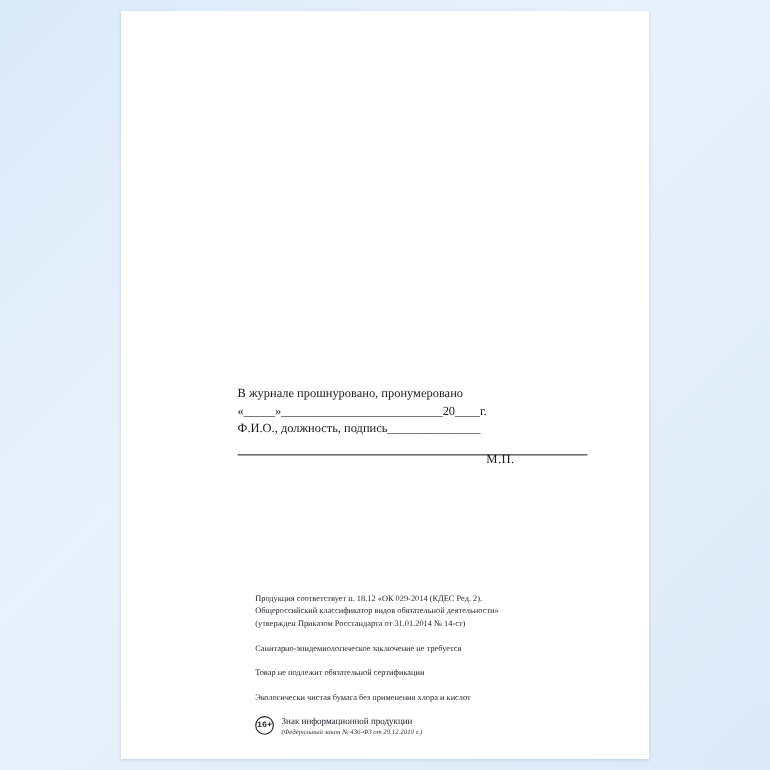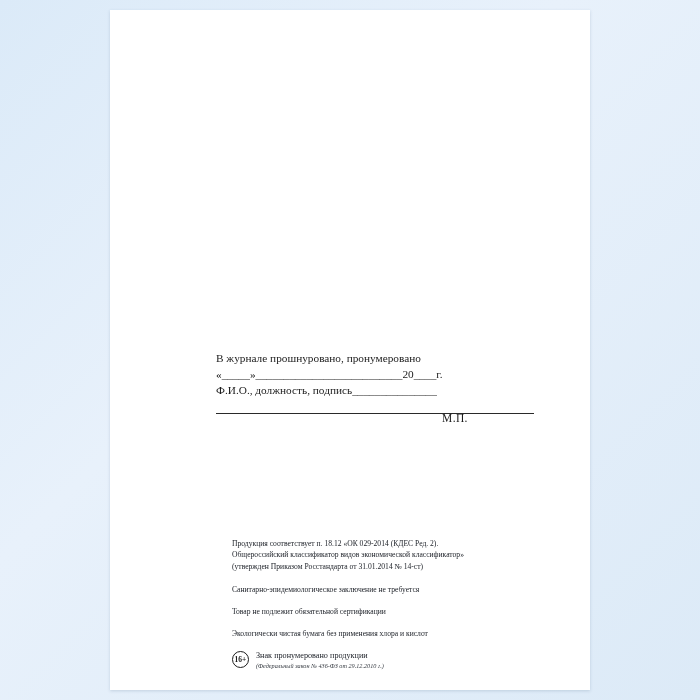--- a/index.html
+++ b/index.html
@@ -90,21 +90,21 @@
     display: flex;
     align-items: flex-start;
     margin-top: 2px;
   }
   .age-badge {
     width: 17px;
     height: 17px;
     border: 1.1px solid #1d1d1d;
     border-radius: 50%;
     box-sizing: border-box;
-    font-family: Liberation Serif, serif;
+    font-family: Liberation Mono, monospace;
     font-size: 7.5px;
     font-weight: 700;
     color: #1d1d1d;
     display: flex;
     align-items: center;
     justify-content: center;
     flex: 0 0 auto;
     margin-right: 7px;
     margin-top: 1px;
   }
@@ -133,32 +133,32 @@
         <div class="cert-line">«_____»__________________________20____г.</div>
         <div class="cert-line">Ф.И.О., должность, подпись_______________</div>
         <div class="cert-line rule"></div>
       </div>
 
       <div class="mp">М.П.</div>
 
       <div class="legal">
         <div class="para">
           <div>Продукция соответствует п. 18.12 «ОК 029-2014 (КДЕС Ред. 2).</div>
-          <div>Общероссийский классификатор видов экономической классификатор»</div>
+          <div>Общероссийский классификатор видов обязательной деятельности»</div>
           <div class="ital">(утвержден Приказом Росстандарта от 31.01.2014 № 14-ст)</div>
         </div>
 
         <div class="lone">Санитарно-эпидемиологическое заключение не требуется</div>
         <div class="lone">Товар не подлежит обязательной сертификации</div>
         <div class="lone">Экологически чистая бумага без применения хлора и кислот</div>
 
         <div class="info-row">
           <div class="age-badge">16+</div>
           <div class="info-text">
-            <div class="t1">Знак пронумеровано продукции</div>
+            <div class="t1">Знак информационной продукции</div>
             <div class="t2">(Федеральный закон № 436-ФЗ от 29.12.2010 г.)</div>
           </div>
         </div>
       </div>
 
     </div>
   </div>
 </div>
 
 </body></html>

